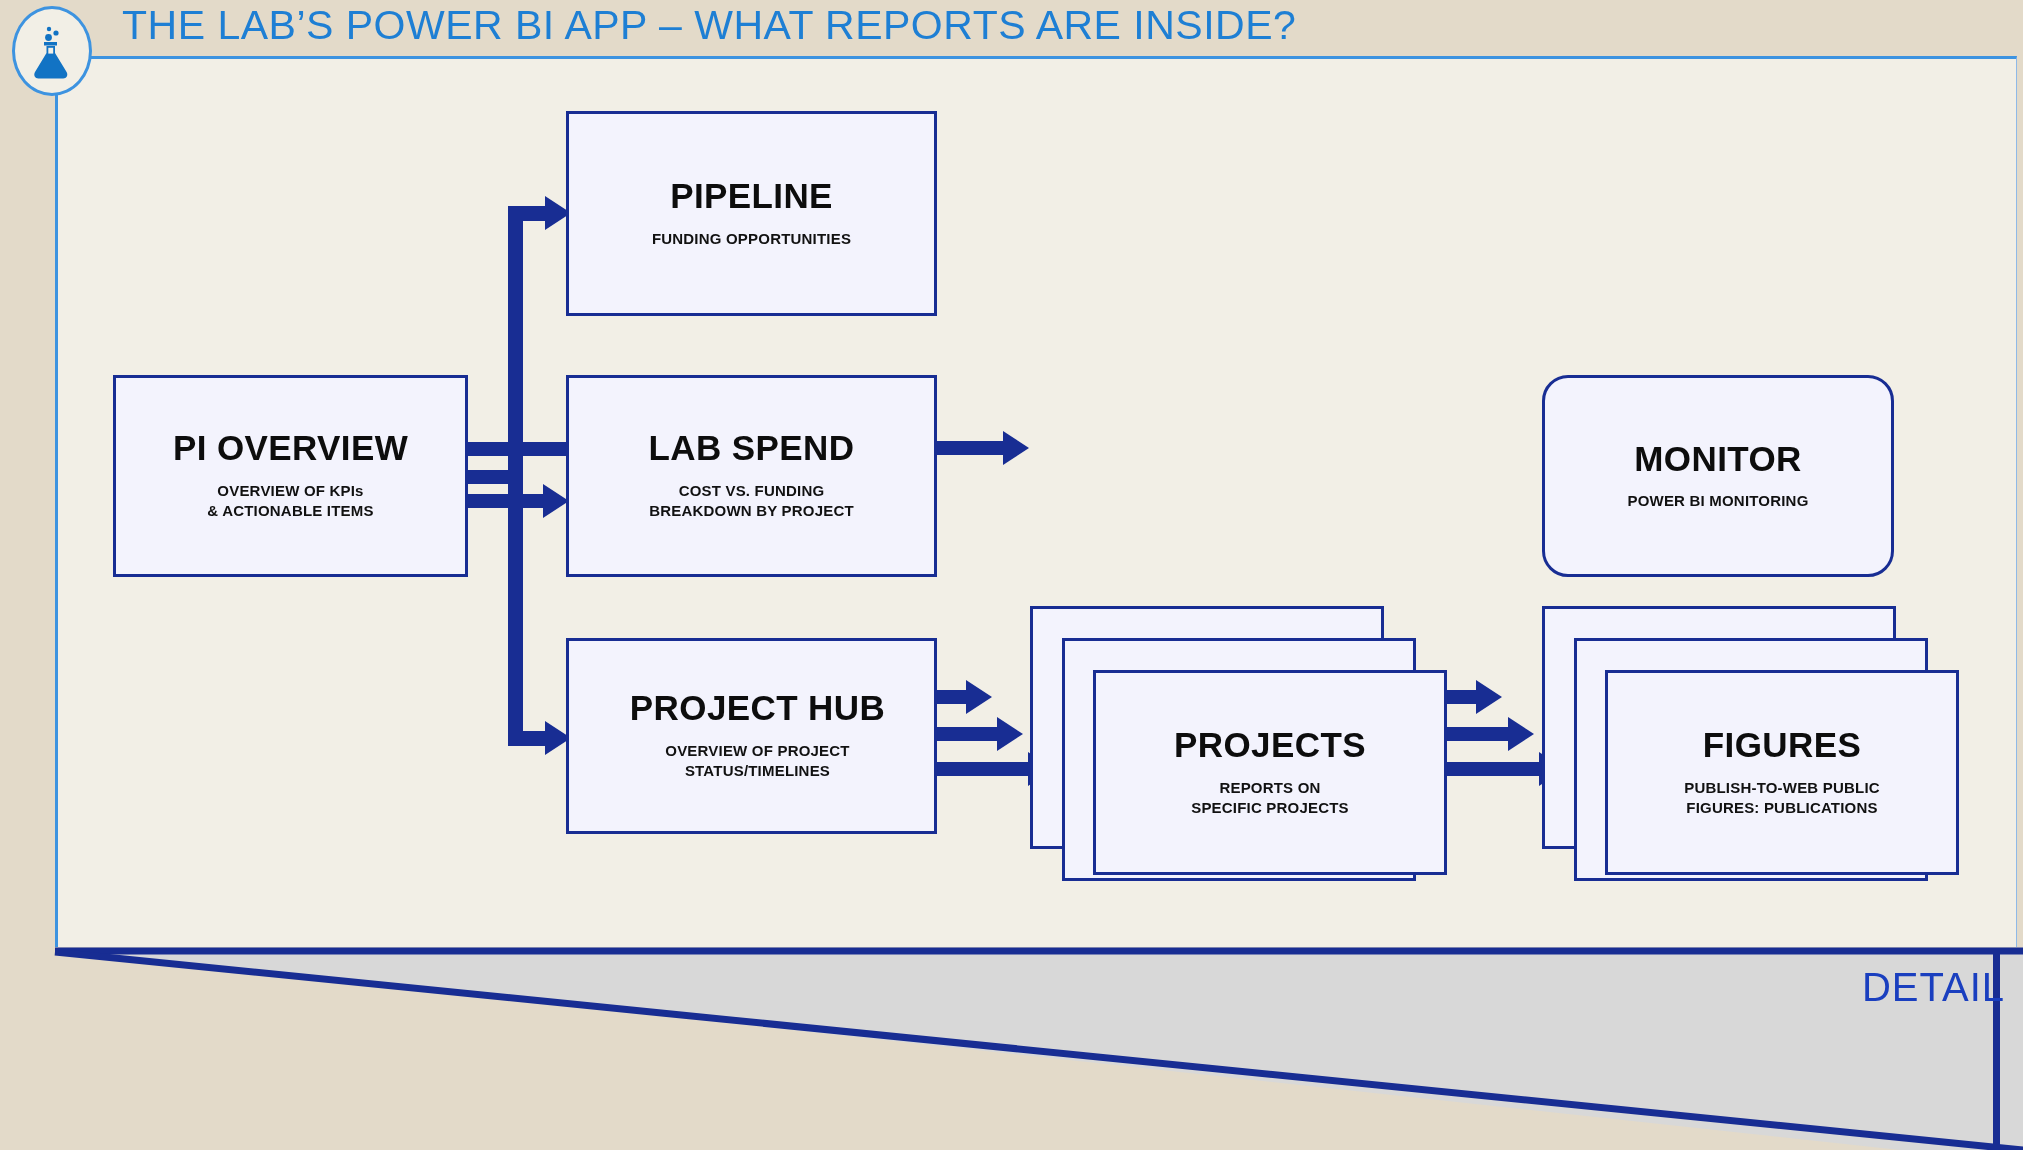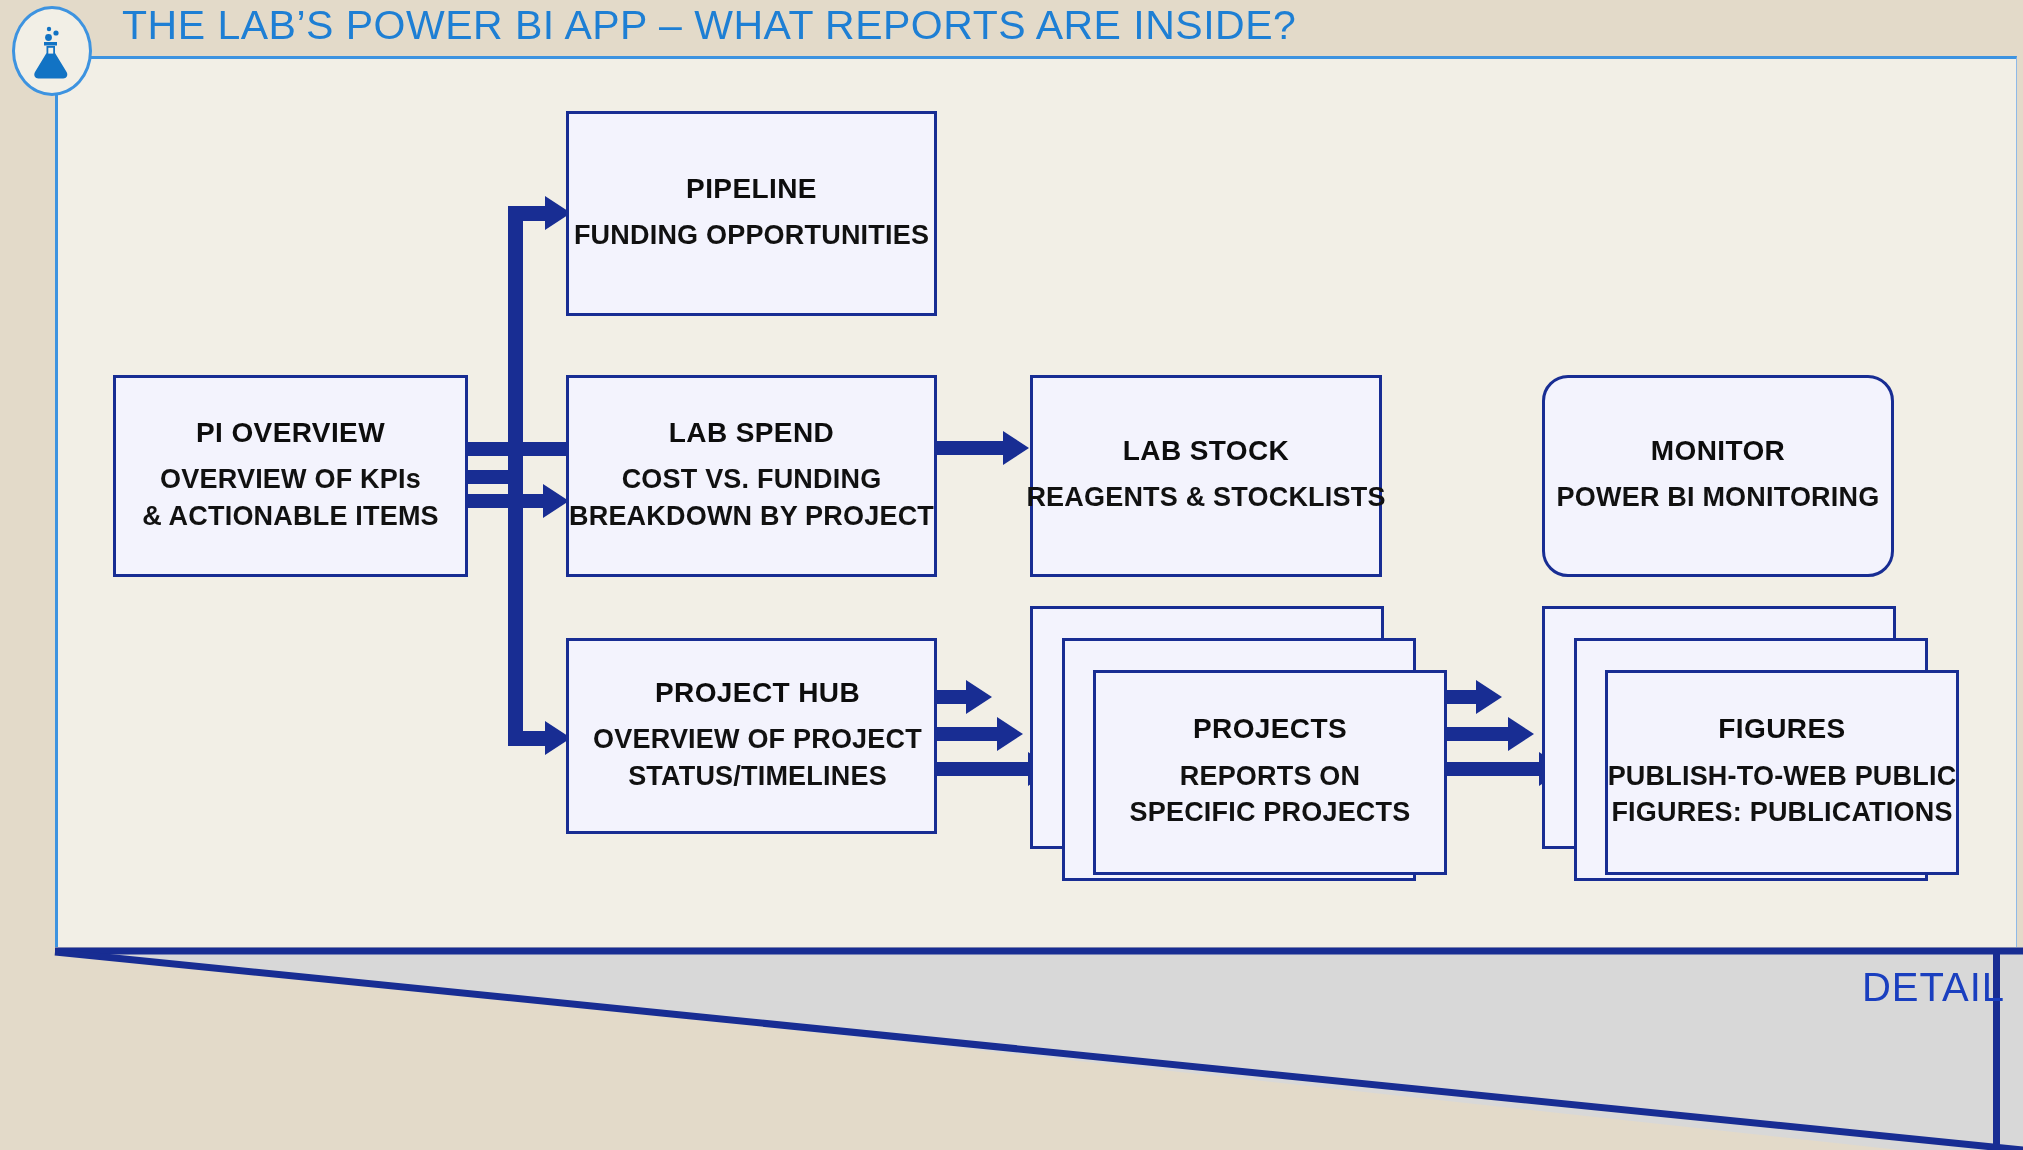--- a/index.html
+++ b/index.html
@@ -66,30 +66,30 @@
     border: 3px solid #182d93;
     box-sizing: border-box;
     display: flex;
     flex-direction: column;
     align-items: center;
     justify-content: center;
     text-align: center;
     z-index: 20;
   }
   .node .node-title {
-    font-size: 28px;
+    font-size: 35px;
     font-weight: 700;
     color: #0d0d0d;
     letter-spacing: 0.4px;
     line-height: 1.05;
     margin-bottom: 14px;
     white-space: nowrap;
   }
   .node .node-sub {
-    font-size: 27px;
+    font-size: 15px;
     font-weight: 600;
     color: #111111;
     line-height: 1.35;
     letter-spacing: 0.2px;
   }
   .node .node-sub div { white-space: nowrap; }
 
   
   .stack-card {
     position: absolute;
@@ -211,26 +211,20 @@
   </div>
 
   <div class="node" style="left:566px; top:375px; width:371px; height:202px;">
     <div class="node-title">LAB SPEND</div>
     <div class="node-sub">
       <div>COST VS. FUNDING</div>
       <div>BREAKDOWN BY PROJECT</div>
     </div>
   </div>
 
-  <div class="node" style="left:1030px; top:375px; width:352px; height:202px;">
-    <div class="node-title">LAB STOCK</div>
-    <div class="node-sub">
-      <div>REAGENTS &amp; STOCKLISTS</div>
-    </div>
-  </div>
 
   <div class="node" style="left:1542px; top:375px; width:352px; height:202px;border-radius:26px;">
     <div class="node-title">MONITOR</div>
     <div class="node-sub">
       <div>POWER BI MONITORING</div>
     </div>
   </div>
 
   <div class="node" style="left:566px; top:638px; width:371px; height:196px;padding-left:12px;">
     <div class="node-title">PROJECT HUB</div>

